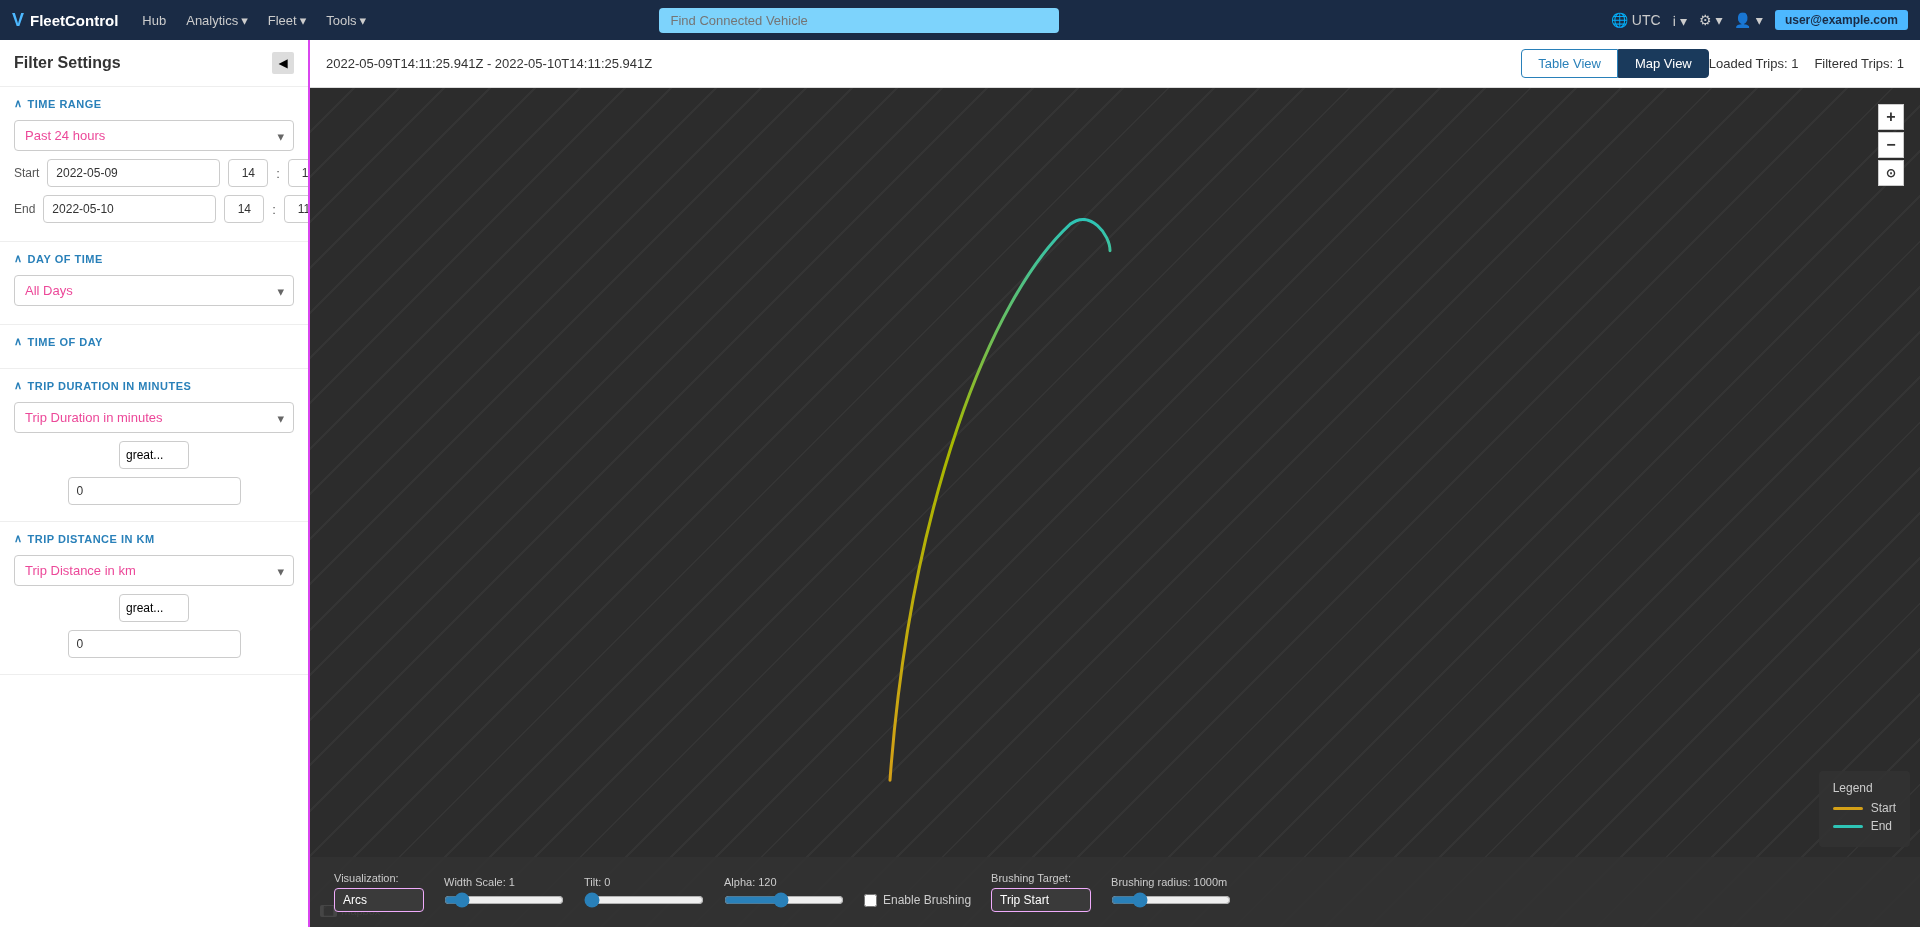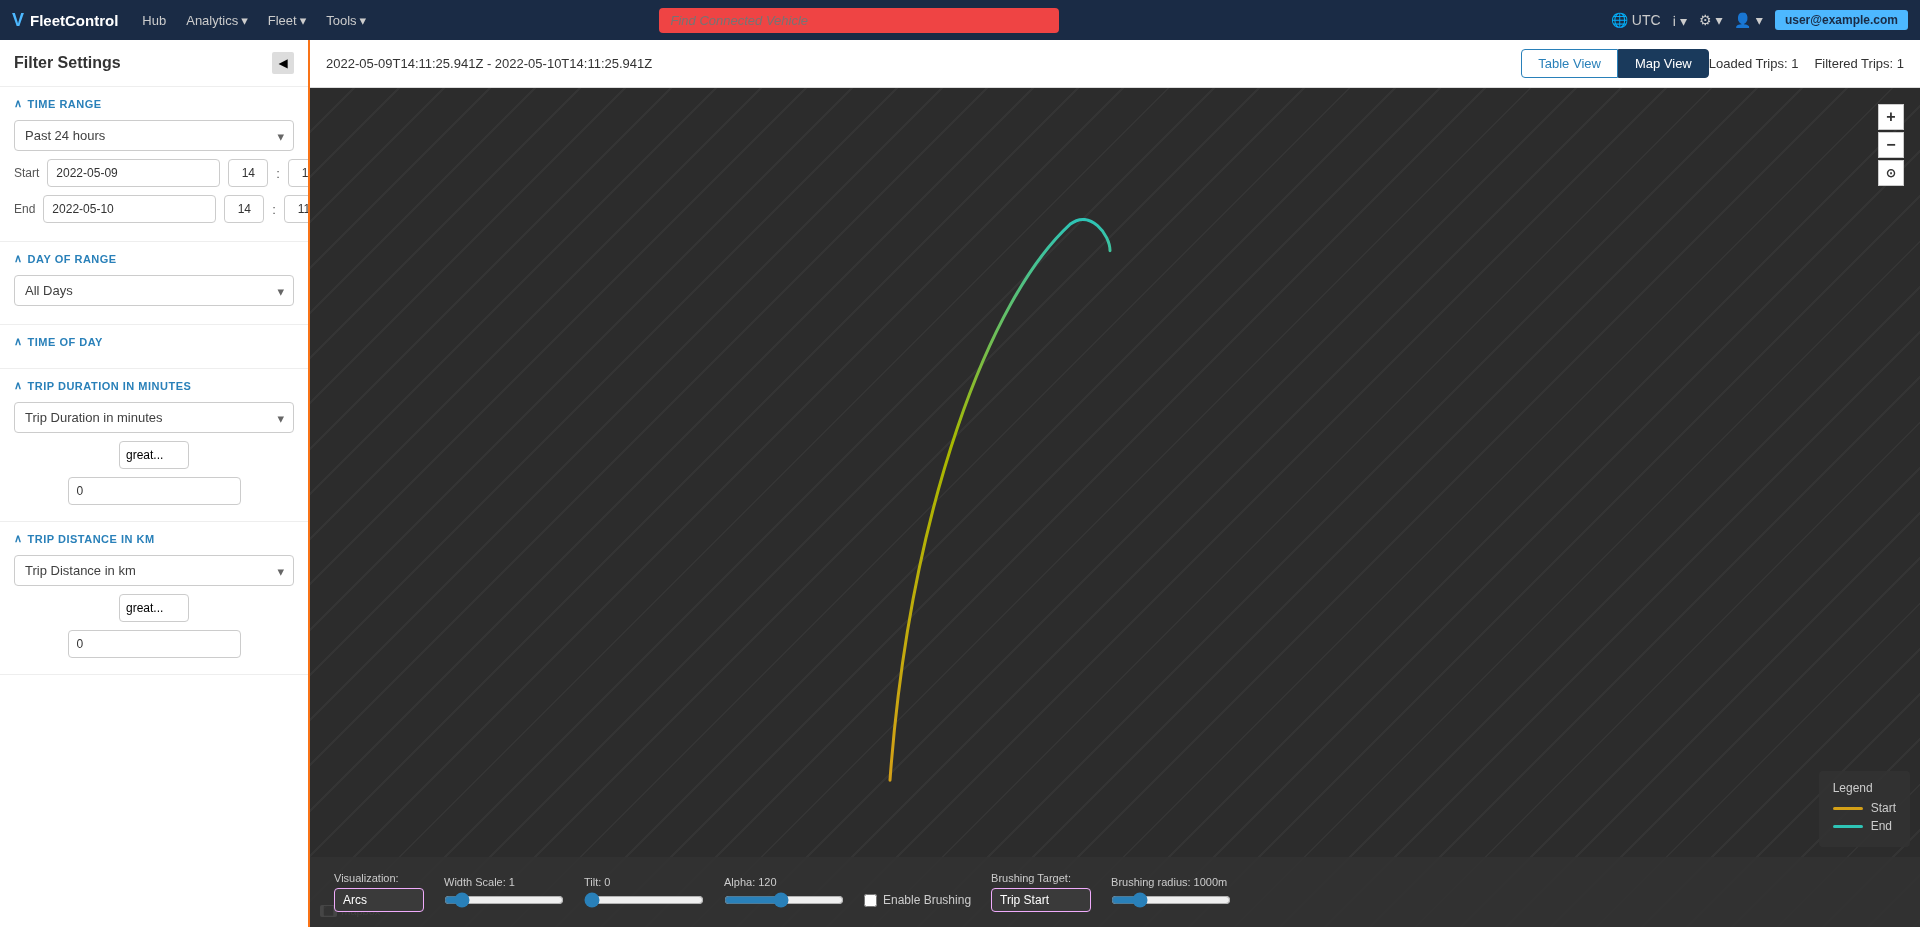--- a/index.html
+++ b/index.html
@@ -45,24 +45,23 @@
     .nav-search {
       flex: 1;
       max-width: 400px;
       margin: 0 auto;
     }
     .nav-search input {
       width: 100%;
       padding: 5px 12px;
       border-radius: 4px;
       border: none;
-      background: #ef4444;
+      background: #7dd3fc;
       font-size: 13px;
       color: #333;
-      font-style: italic;
     }
     .nav-right {
       display: flex;
       align-items: center;
       gap: 12px;
       margin-left: auto;
     }
     .nav-icon-btn {
       color: #ccc;
       cursor: pointer;
@@ -84,21 +83,21 @@
     .main-layout {
       display: flex;
       height: calc(927px - 40px);
     }
 
     
     .sidebar {
       width: 310px;
       min-width: 310px;
       background: #fff;
-      border-right: 2px solid #f97316;
+      border-right: 2px solid #d946ef;
       display: flex;
       flex-direction: column;
       overflow-y: auto;
     }
     .sidebar-header {
       padding: 12px 14px;
       font-size: 16px;
       font-weight: bold;
       color: #333;
       border-bottom: 1px solid #eee;
@@ -139,21 +138,21 @@
       position: relative;
       margin-bottom: 8px;
     }
     .filter-select {
       width: 100%;
       padding: 7px 10px;
       border: 1px solid #ccc;
       border-radius: 4px;
       background: #fff;
       font-size: 13px;
-      color: #404040;
+      color: #ec4899;
       appearance: none;
       cursor: pointer;
     }
     .filter-select-wrap::after {
       content: '▾';
       position: absolute;
       right: 10px;
       top: 50%;
       transform: translateY(-50%);
       pointer-events: none;
@@ -499,21 +498,21 @@
         <input type="text" class="date-input" value="2022-05-10" style="">
         <input type="text" class="time-input" value="14" style="">
         <span class="time-sep">:</span>
         <input type="text" class="time-input" value="11" style="">
       </div>
     </div>
 
     <div class="filter-section">
       <div class="section-title">
         <span>∧</span>
-        <span>DAY OF RANGE</span>
+        <span>DAY OF TIME</span>
       </div>
       <div class="filter-select-wrap">
         <select class="filter-select">
           <option>All Days</option>
           <option>Weekdays</option>
           <option>Weekends</option>
         </select>
       </div>
     </div>
 

